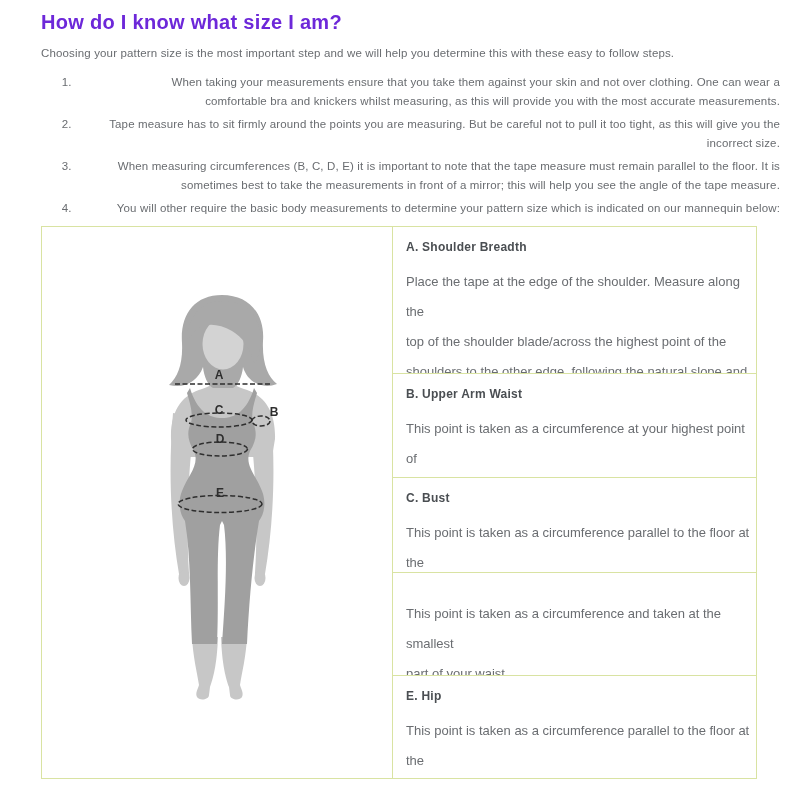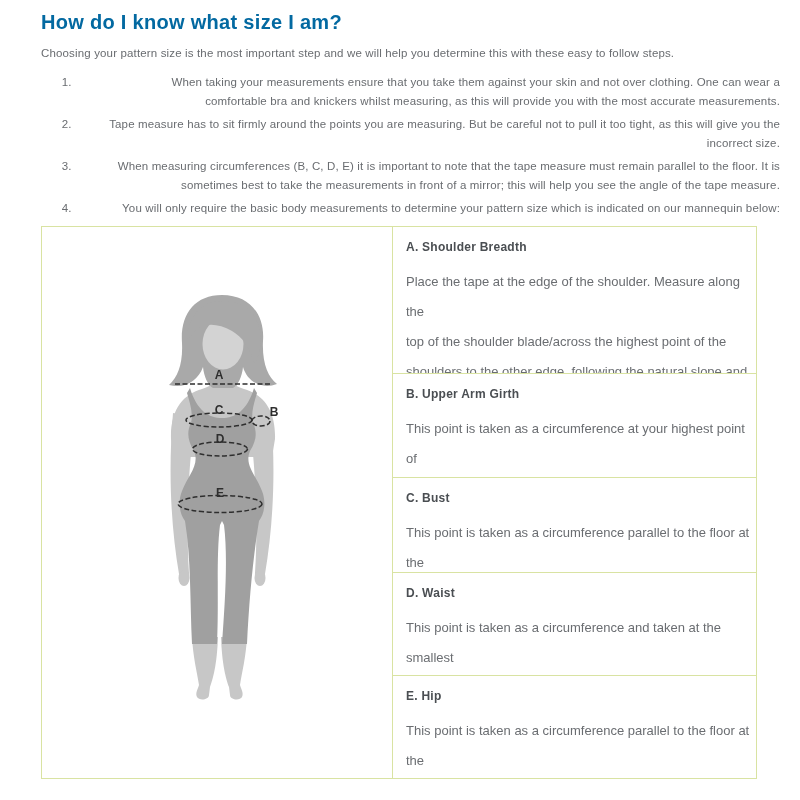--- a/index.html
+++ b/index.html
@@ -5,21 +5,21 @@
   html,body{margin:0;padding:0;}
   body{
     width:800px;height:800px;background:#ffffff;
     font-family:"Liberation Sans","DejaVu Sans",sans-serif;
     color:#696c70;overflow:hidden;
   }
   .content{padding:0 20px 0 41px;}
   .page-title{
     margin:0;padding-top:9px;
     font-size:20px;line-height:27px;font-weight:700;
-    color:#0369a1;letter-spacing:0.3px;
+    color:#6d28d9;letter-spacing:0.3px;
   }
   .intro{
     margin:8px 0 0 0;font-size:11.5px;line-height:19px;letter-spacing:0.15px;
   }
   .steps{
     margin:10px 0 0 0;padding:0 0 0 34px;
   }
   .steps li{
     margin:0 0 4px 0;padding-left:2px;
     font-size:11.5px;line-height:19px;letter-spacing:0.15px;
@@ -68,21 +68,21 @@
 
   <p class="intro">Choosing your pattern size is the most important step and we will help you determine this with these easy to follow steps.</p>
 
   <ol class="steps">
     <li>When taking your measurements ensure that you take them against your skin and not over clothing. One can wear a
 comfortable bra and knickers whilst measuring, as this will provide you with the most accurate measurements.</li>
     <li>Tape measure has to sit firmly around the points you are measuring. But be careful not to pull it too tight, as this will give you the
 incorrect size.</li>
     <li>When measuring circumferences (B, C, D, E) it is important to note that the tape measure must remain parallel to the floor. It is
 sometimes best to take the measurements in front of a mirror; this will help you see the angle of the tape measure.</li>
-    <li>You will only require the basic body measurements to determine your pattern size which is indicated on our mannequin below:</li>
+    <li>You will other require the basic body measurements to determine your pattern size which is indicated on our mannequin below:</li>
   </ol>
 
   <div class="size-table">
 
     <div class="cell-figure">
       <svg class="fig-svg" width="350" height="551" viewBox="0 0 350 551" xmlns="http://www.w3.org/2000/svg">
 
         <path fill="#c7c7c7" d="M 168,126 L 194,126 L 195,160 L 167,160 Z"></path>
 
         <path fill="#c7c7c7" d="M 129,212 C 128,182 142,167 160,162 C 170,159 173,155 174,148 L 188,148
@@ -144,33 +144,32 @@
 
       <div class="m-row row-a">
         <div class="m-label">A. Shoulder Breadth</div>
         <div class="m-desc">Place the tape at the edge of the shoulder. Measure along the
 top of the shoulder blade/across the highest point of the
 shoulders to the other edge, following the natural slope and
 allow an extra finger for ease of any movement.</div>
       </div>
 
       <div class="m-row row-b">
-        <div class="m-label">B. Upper Arm Girth</div>
+        <div class="m-label">B. Upper Arm Waist</div>
         <div class="m-desc">This point is taken as a circumference at your highest point of
 your upper arm.</div>
       </div>
 
       <div class="m-row row-c">
         <div class="m-label">C. Bust</div>
         <div class="m-desc">This point is taken as a circumference parallel to the floor at the
 fullest part of your chest.</div>
       </div>
 
       <div class="m-row row-d">
-        <div class="m-label">D. Waist</div>
         <div class="m-desc">This point is taken as a circumference and taken at the smallest
 part of your waist.</div>
       </div>
 
       <div class="m-row row-e">
         <div class="m-label">E. Hip</div>
         <div class="m-desc">This point is taken as a circumference parallel to the floor at the
 widest part of your hips.</div>
       </div>
 

